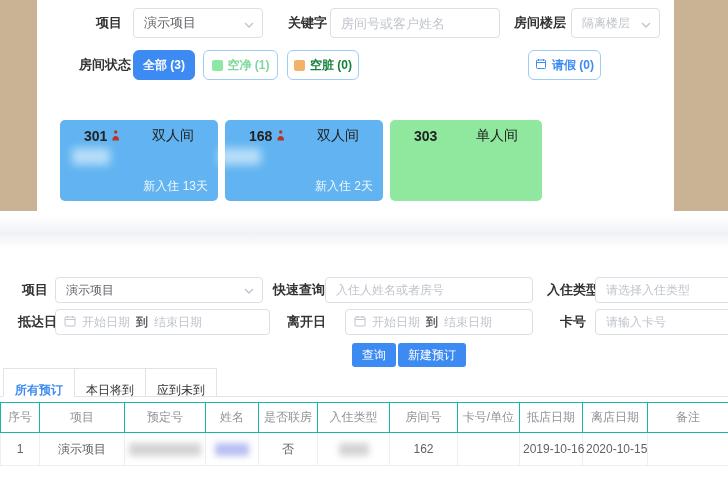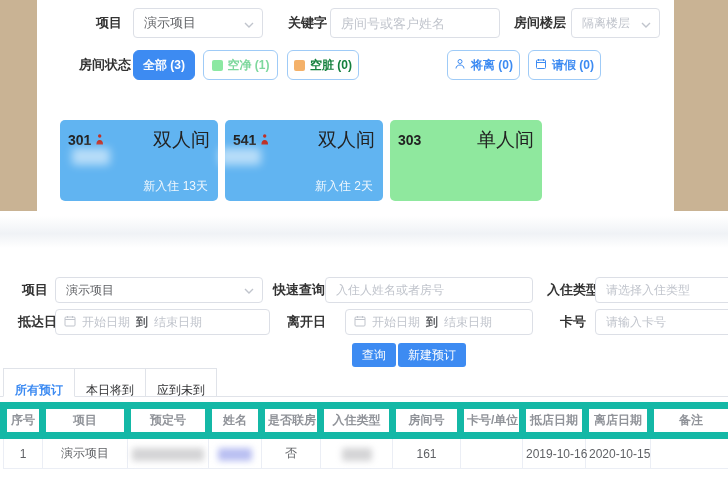--- a/index.html
+++ b/index.html
@@ -41,27 +41,27 @@
     font-size:12px; font-weight:bold; background:#fff; border:1px solid #9fcbf7; color:#3d8bf2;
   }
   .stbtn.primary { background:#3d8bf2; border-color:#3d8bf2; color:#fff; }
   .stbtn .sw { width:11px; height:11px; border-radius:2px; display:inline-block; }
   .stbtn.clean { color:#7ed89d; }
   .stbtn.dirty { color:#15803d; }
 
   
   .room {
     position:absolute; top:120px; height:81px; border-radius:5px; cursor:pointer;
-    padding:7px 8px; overflow:visible;
+    padding:7px 24px; overflow:visible;
   }
   .room.blue { background:#61b4f1; }
   .room.green { background:#8fe89e; }
   .room-head { display:flex; align-items:center; }
   .room-no { font-size:14px; font-weight:bold; color:#222; margin-right:4px; }
-  .room-type { margin-left:auto; font-size:19px; color:#222; }
+  .room-type { margin-left:auto; font-size:14px; color:#222; }
   .room-blur { position:absolute; top:28px; height:17px; border-radius:3px;
     background:rgba(255,255,255,0.55); filter:blur(4px); }
   .room-footer { position:absolute; right:10px; bottom:6px; font-size:12px;
     color:rgba(255,255,255,0.9); }
 
   
   .divider { position:absolute; left:0; top:216px; width:728px; height:32px;
     background:linear-gradient(180deg,#ffffff 0%, #edf0f4 55%, #ffffff 100%); opacity:.85; }
 
   
@@ -73,22 +73,22 @@
   .tabline { position:absolute; left:0; top:396px; width:728px; height:1px; background:#e0e3e9; }
   .tabbar { position:absolute; left:3px; top:368px; height:29px; display:flex; z-index:2; }
   .tab { height:29px; border:1px solid #e0e3e9; background:#fff; padding:8px 11px;
     line-height:27px; font-size:12px; color:#303133; cursor:pointer; white-space:nowrap; }
   .tab + .tab { border-left:none; }
   .tab.active { color:#3d8bf2; border-bottom-color:#fff; font-weight:bold; }
 
   
   .tblwrap { position:absolute; left:0; top:402px; width:728px; }
   table { border-collapse:collapse; width:728px; table-layout:fixed; }
-  th { font-size:12px; font-weight:bold; color:#909399; height:30px;
-    border:7px solid #14b8a6; text-align:center; padding:0 3px; background:#fff; white-space:nowrap; }
+  th { font-size:12px; font-weight:normal; color:#909399; height:30px;
+    border:1px solid #14b8a6; text-align:center; padding:0 3px; background:#fff; white-space:nowrap; }
   td { font-size:12px; color:#606266; height:33px; border:1px solid #ebeef5;
     text-align:center; padding:0 3px; background:#fff; white-space:nowrap; }
   .redact { display:inline-block; height:13px; border-radius:2px; filter:blur(3px); vertical-align:middle; }
   .redact.gray { background:#d4d4d6; }
   .redact.blue { background:#b9bff2; }
 </style>
 </head>
 <body>
 
 <div class="screen">
@@ -123,27 +123,20 @@
         <span>全部 (3)</span>
       </div>
       <div class="stbtn clean" style="left:166px; width:75px;">
         <span class="sw" style="background:#8ce8a2;"></span>
         <span>空净 (1)</span>
       </div>
       <div class="stbtn dirty" style="left:250px; width:72px;">
         <span class="sw" style="background:#f4b169;"></span>
         <span>空脏 (0)</span>
       </div>
-      <div class="stbtn" style="left:410px; width:73px;">
-        <span><svg width="12" height="12" viewBox="0 0 12 12">
-              <circle cx="6" cy="3.5" r="2" fill="none" stroke="#3d8bf2"></circle>
-              <path d="M2 10.5c0-2.2 1.8-3.5 4-3.5s4 1.3 4 3.5" fill="none" stroke="#3d8bf2"></path>
-            </svg></span>
-        <span>将离 (0)</span>
-      </div>
       <div class="stbtn" style="left:491px; width:73px;">
         <span><svg width="12" height="12" viewBox="0 0 12 12">
               <rect x="1.5" y="2" width="9" height="8.5" rx="1" fill="none" stroke="#3d8bf2"></rect>
               <path d="M1.5 4.5h9M3.5 1v2M8.5 1v2" stroke="#3d8bf2" fill="none"></path>
             </svg></span>
         <span>请假 (0)</span>
       </div>
     </div>
 
     <div class="room blue" style="left:23px; width:158px;">
@@ -154,21 +147,21 @@
               <path d="M1.4 10.6c0-3 1.1-4.5 3.3-4.5s3.3 1.5 3.3 4.5z" fill="#bf3127"></path>
             </svg></span>
         <span class="room-type">双人间</span>
       </div>
       <div class="room-blur" style="left:12px; width:38px;"></div>
       <div class="room-footer">新入住 13天</div>
     </div>
 
     <div class="room blue" style="left:188px; width:158px;">
       <div class="room-head">
-        <span class="room-no">541</span>
+        <span class="room-no">168</span>
         <span><svg width="9" height="11" viewBox="0 0 9 11">
               <circle cx="4.7" cy="2" r="1.7" fill="#bf3127"></circle>
               <path d="M1.4 10.6c0-3 1.1-4.5 3.3-4.5s3.3 1.5 3.3 4.5z" fill="#bf3127"></path>
             </svg></span>
         <span class="room-type">双人间</span>
       </div>
       <div class="room-blur" style="left:-6px; width:42px;"></div>
       <div class="room-footer">新入住 2天</div>
     </div>
 
@@ -265,21 +258,21 @@
         </tr>
       </thead>
       <tbody>
         <tr>
           <td>1</td>
           <td>演示项目</td>
           <td><span class="redact gray" style="width:72px;"></span></td>
           <td><span class="redact blue" style="width:34px;"></span></td>
           <td>否</td>
           <td><span class="redact gray" style="width:30px;"></span></td>
-          <td>161</td>
+          <td>162</td>
           <td></td>
           <td>2019-10-16</td>
           <td>2020-10-15</td>
           <td></td>
         </tr>
       </tbody>
     </table>
   </div>
 
 </div>

